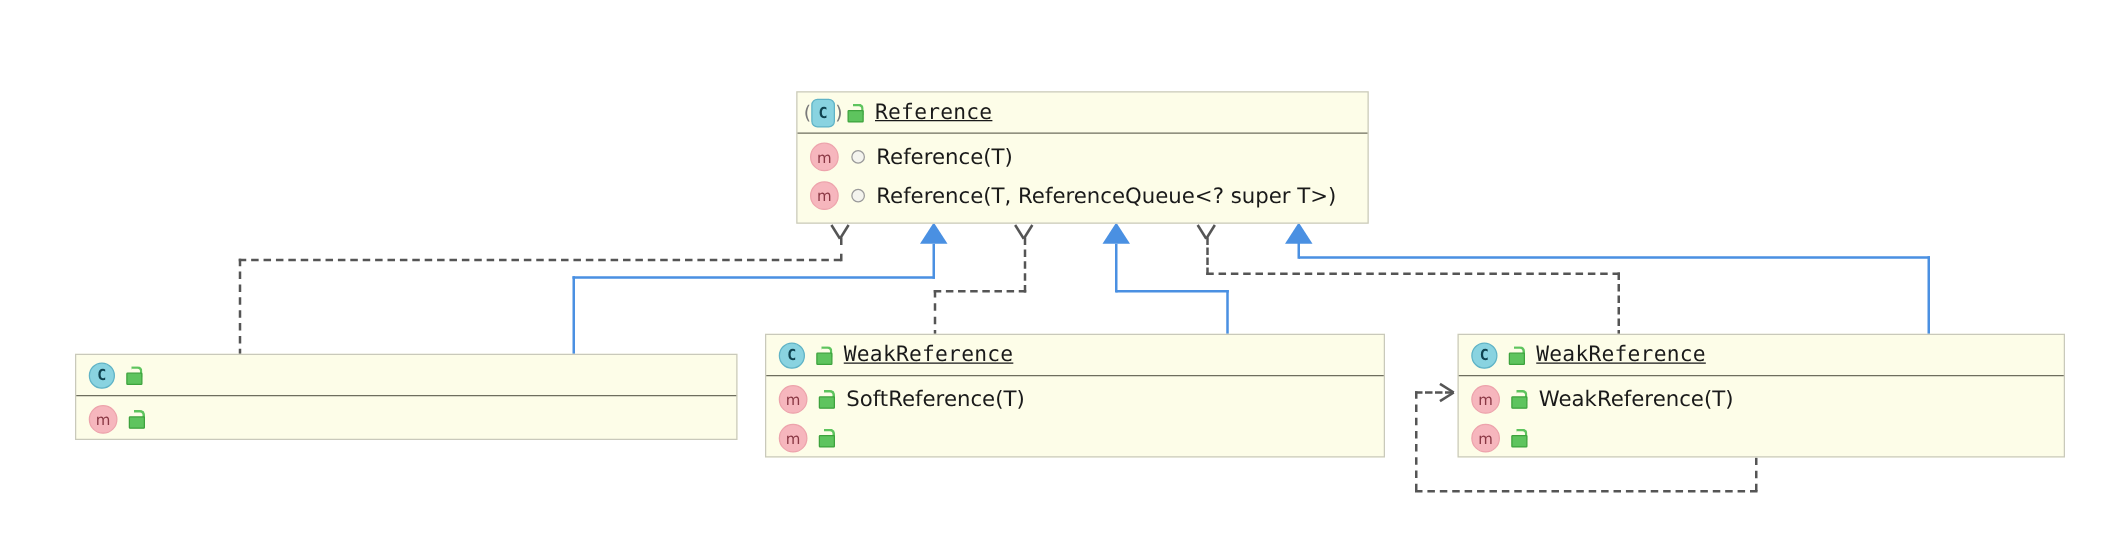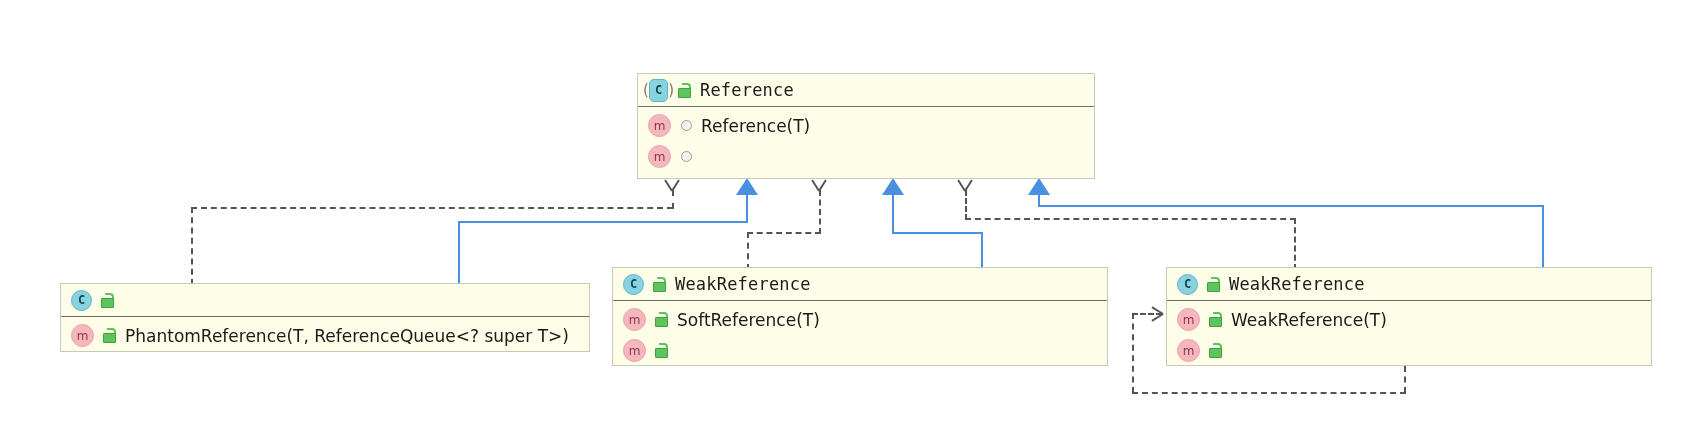--- a/index.html
+++ b/index.html
@@ -28,21 +28,21 @@
   .uml-members{padding:3px 0 4px 0;}
   .uml-row{
     display:flex;align-items:center;
     height:31px;
     padding:0 10px;
     box-sizing:border-box;
     white-space:nowrap;
   }
   .class-name{
     font-family:"DejaVu Sans Mono","Liberation Mono",monospace;
-    font-size:17px;color:#1a1a1a;margin-left:9px;letter-spacing:.2px;
+    font-size:17px;color:#1a1a1a;margin-left:9px;letter-spacing:.2px;text-decoration:underline;
   }
   .member-name{
     font-family:"DejaVu Sans","Liberation Sans",sans-serif;
     font-size:17px;color:#1a1a1a;margin-left:9px;
   }
 
   
   .icn{display:inline-flex;align-items:center;justify-content:center;flex:none;}
 
   .icon-class{width:21px;height:21px;position:relative;}
@@ -186,20 +186,21 @@
     </div>
     <div class="uml-members">
       <div class="uml-row">
         <span class="icn icon-method">m</span>
         <span class="icon-pkg"></span>
         <span class="member-name">Reference(T)</span>
       </div>
       <div class="uml-row">
         <span class="icn icon-method">m</span>
         <span class="icon-pkg"></span>
+        <span class="member-name">Reference(T, ReferenceQueue&lt;? super T&gt;)</span>
       </div>
     </div>
   </div>
 
   <div class="uml-box" style="left:60px;top:283px;width:530px;height:69px;">
     <div class="uml-header">
       <span class="icn icon-class">
         <span class="disc">C</span>
       </span>
       <span class="icn icon-lock">
@@ -207,21 +208,20 @@
           <i class="body"></i>
         </span>
     </div>
     <div class="uml-members">
       <div class="uml-row">
         <span class="icn icon-method">m</span>
         <span class="icn icon-lock">
             <i class="shackle"></i>
             <i class="body"></i>
           </span>
-        <span class="member-name">PhantomReference(T, ReferenceQueue&lt;? super T&gt;)</span>
       </div>
     </div>
   </div>
 
   <div class="uml-box" style="left:612px;top:267px;width:496px;height:99px;">
     <div class="uml-header">
       <span class="icn icon-class">
         <span class="disc">C</span>
       </span>
       <span class="icn icon-lock">

